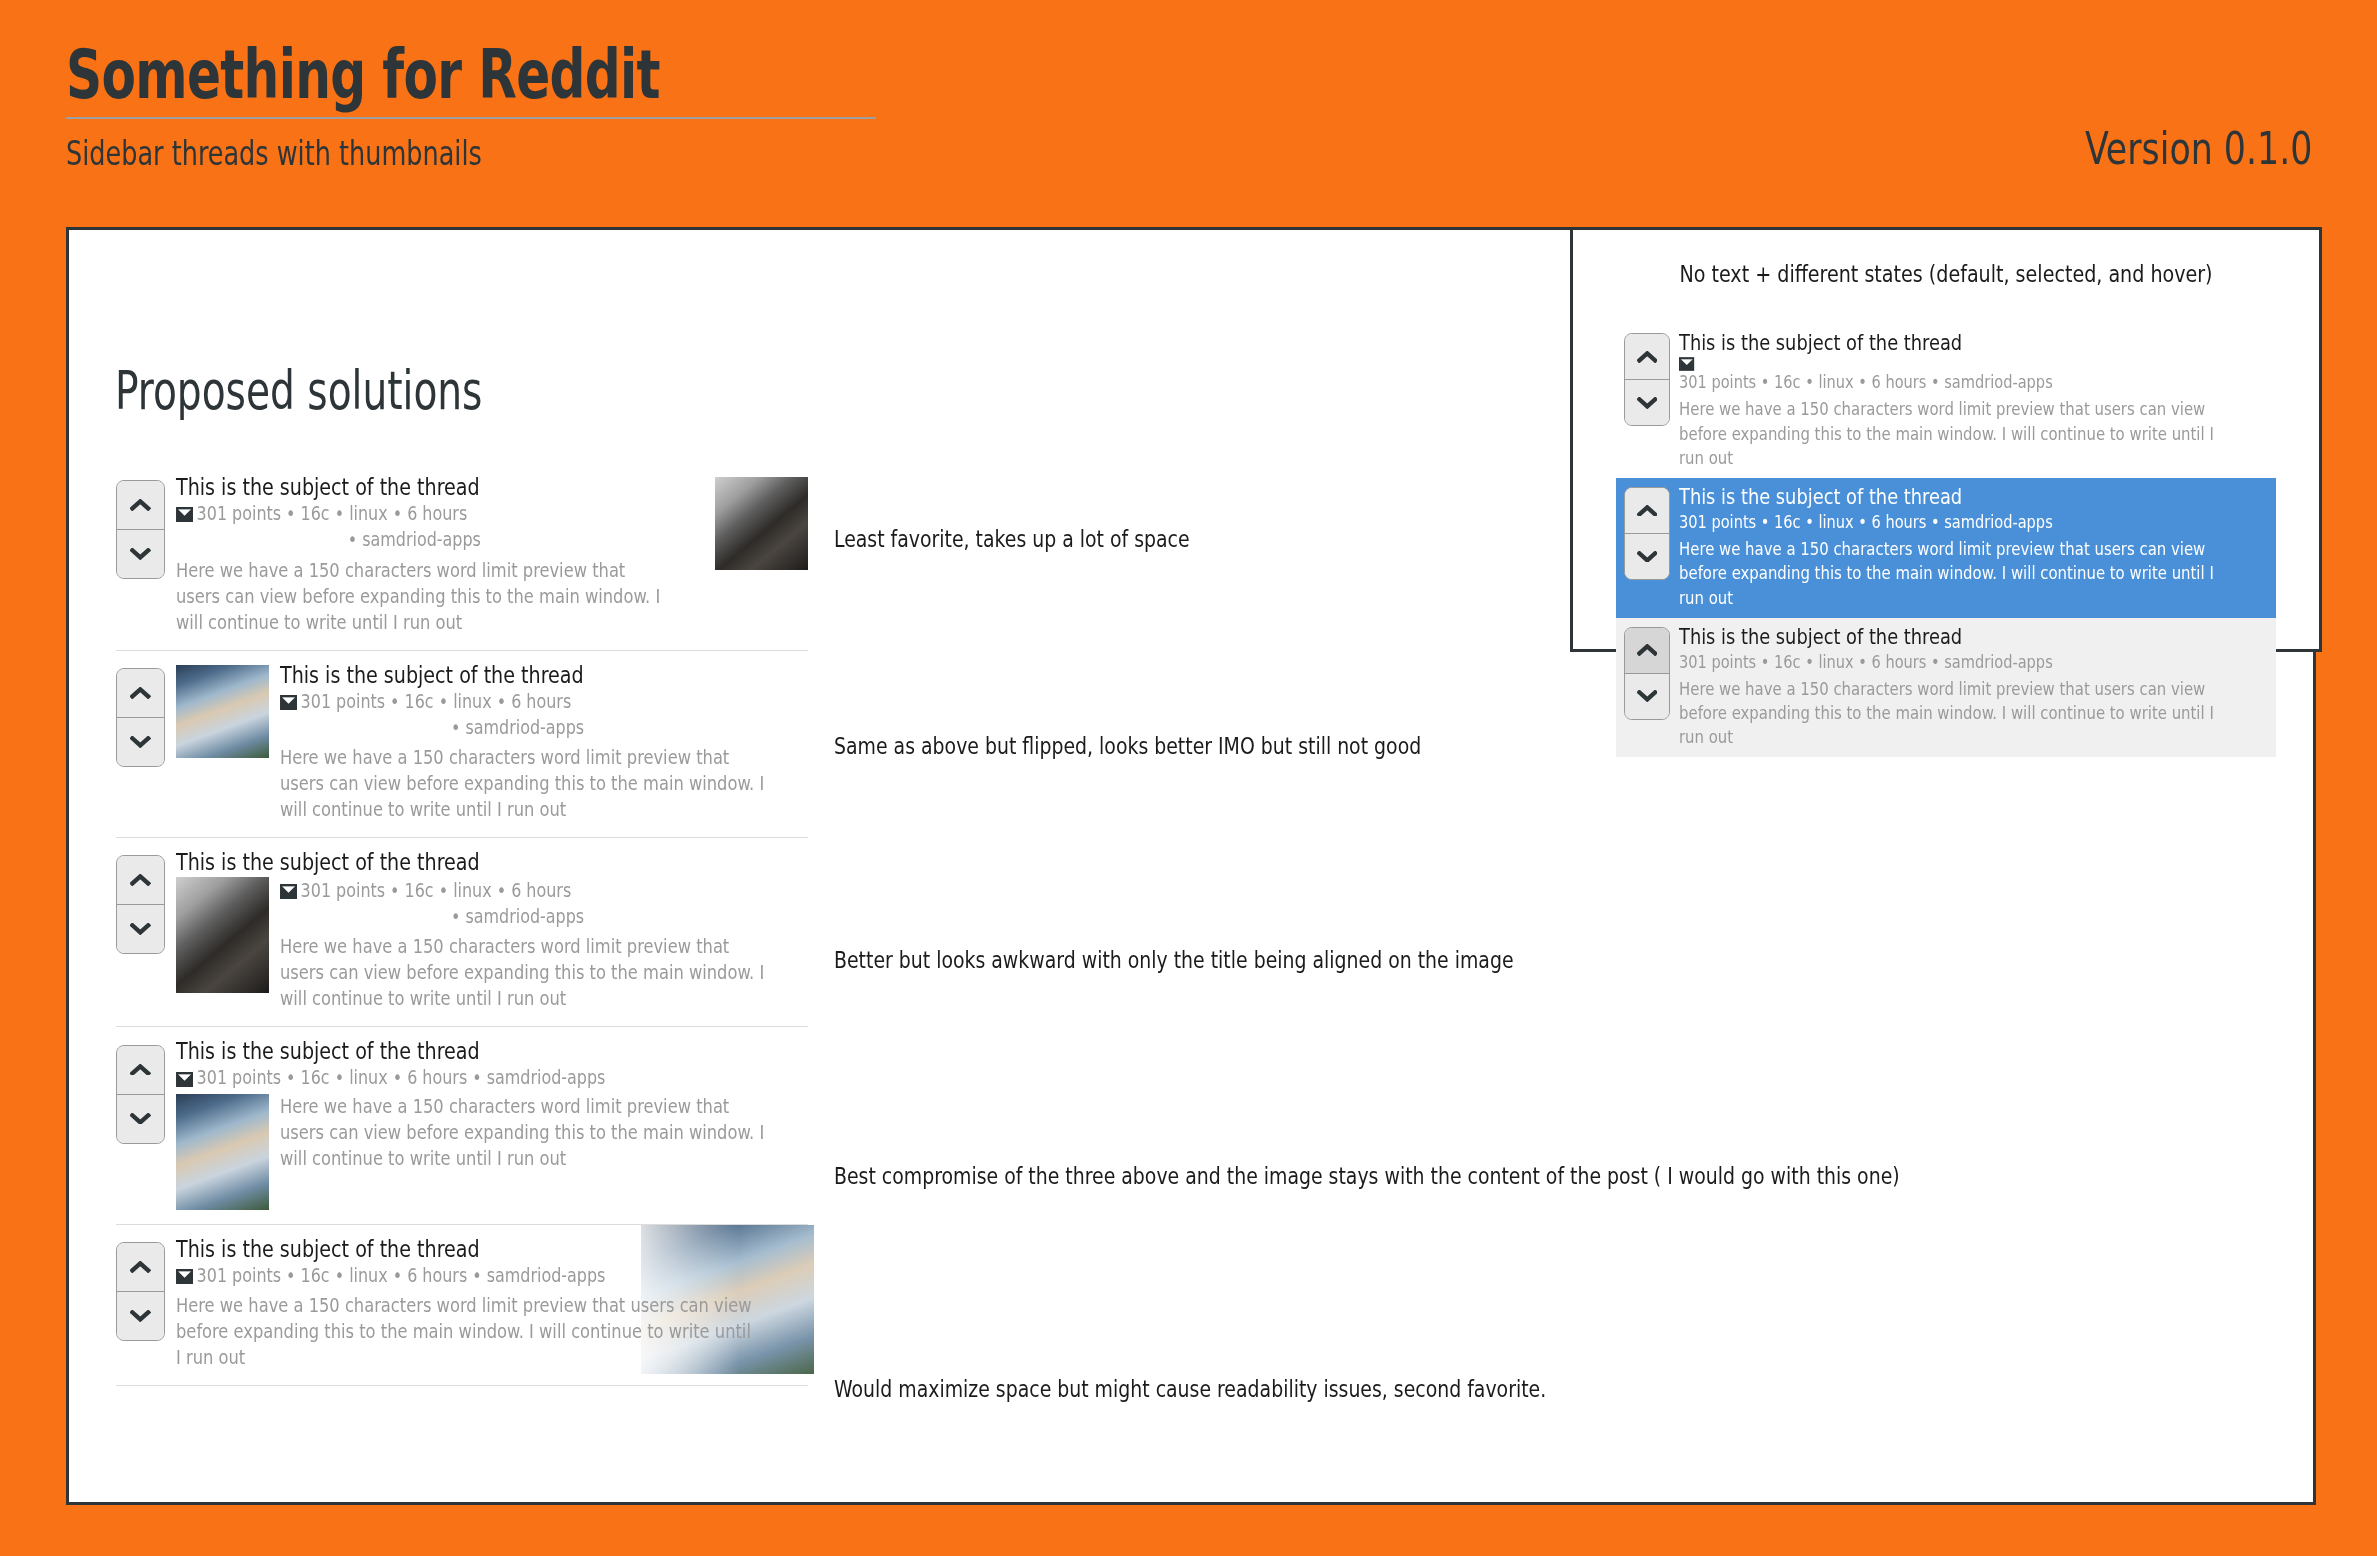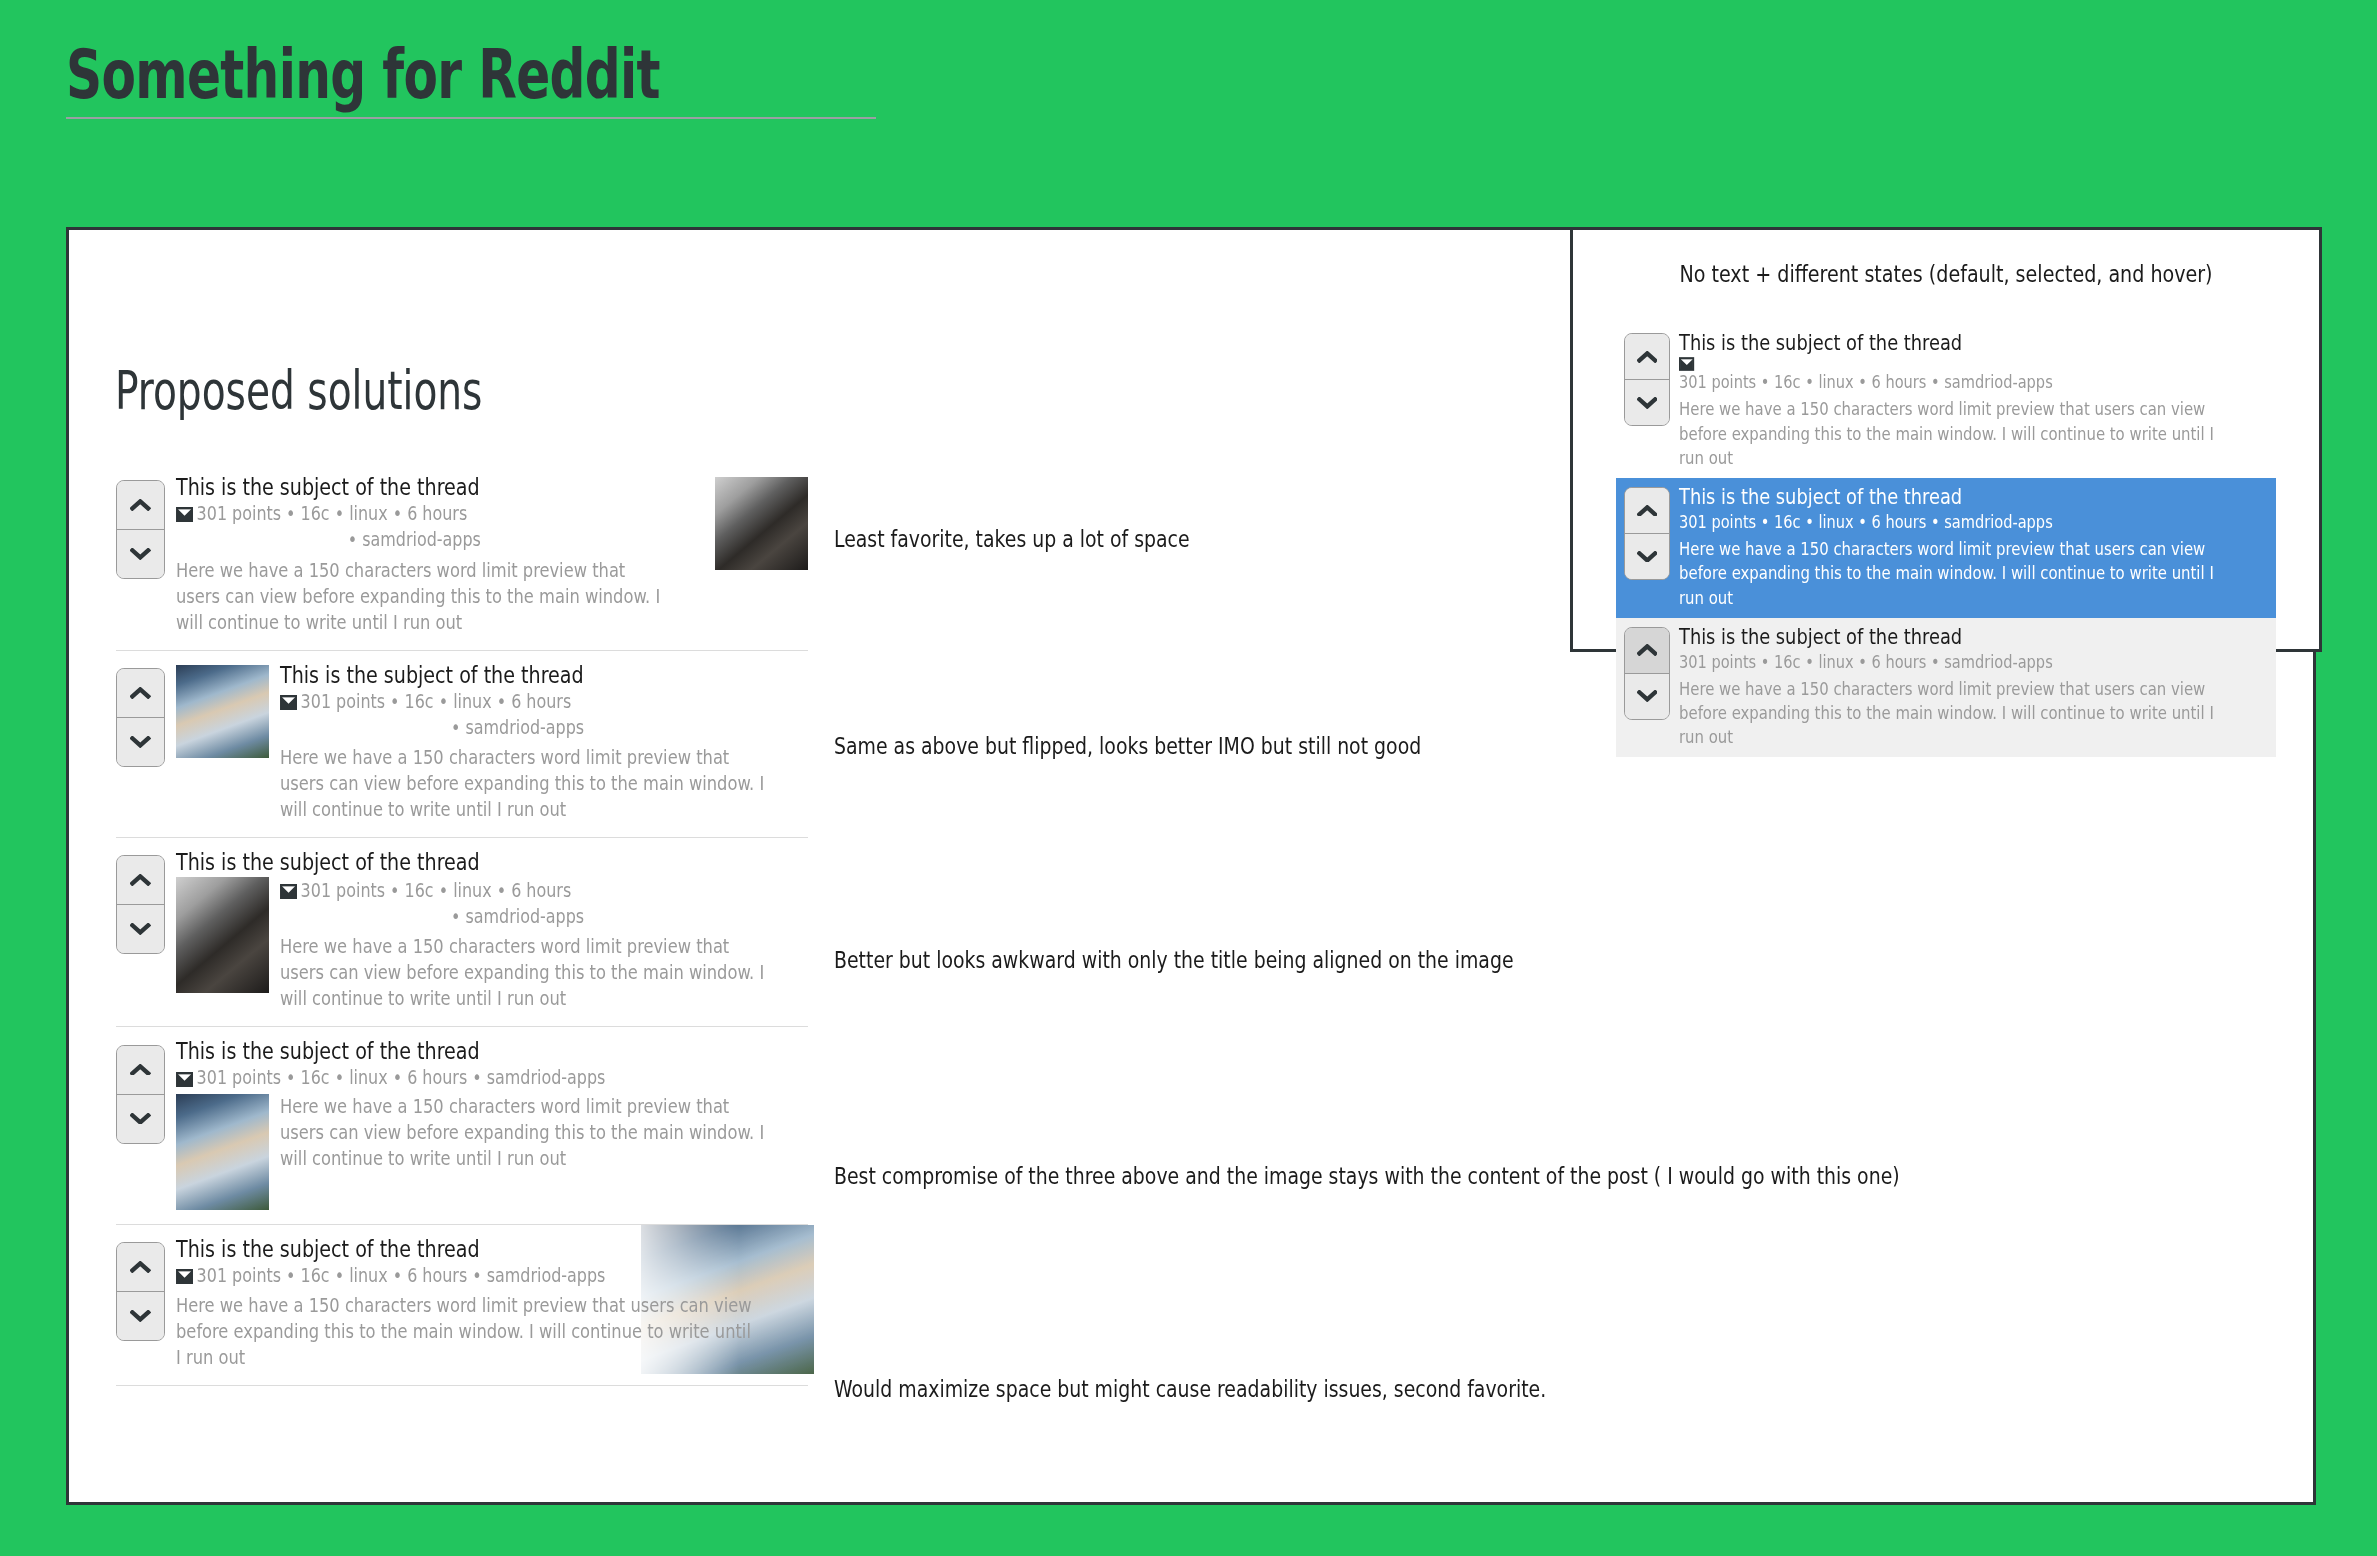--- a/index.html
+++ b/index.html
@@ -3,21 +3,21 @@
 <meta charset="utf-8">
 <style>
   * { box-sizing: border-box; }
   html, body {
     margin: 0; padding: 0;
     width: 2377px; height: 1556px;
     background: #ffffff;
     font-family: "DejaVu Sans Condensed", "Liberation Sans", sans-serif;
     overflow: hidden;
   }
-  .page { position: relative; width: 2377px; height: 1556px; background:#22c55e; }
+  .page { position: relative; width: 2377px; height: 1556px; background:#f97316; }
 
   
   .header { position:absolute; left:66px; top:39px; width:2250px; }
   .app-title {
     font-size: 68px;
     font-weight: bold;
     color: #2e3538;
     letter-spacing: -0.8px;
     line-height: 1.05;
     font-family: "DejaVu Sans Condensed", "Liberation Sans", sans-serif;
@@ -185,20 +185,24 @@
   .state-row .s-body { flex:1 1 auto; min-width:0; }
 </style>
 </head>
 <body>
 
 <div class="page">
 
   <div class="header">
     <div class="app-title">Something for Reddit</div>
     <div class="title-rule"></div>
+    <div class="subtitle-row">
+      <div class="app-subtitle">Sidebar threads with thumbnails</div>
+      <div class="version">Version 0.1.0</div>
+    </div>
   </div>
 
   <div class="frame">
 
     <div class="section-title">Proposed solutions</div>
 
     <div class="solutions">
 
       <div class="thread layout-a">
         <div class="votes">

